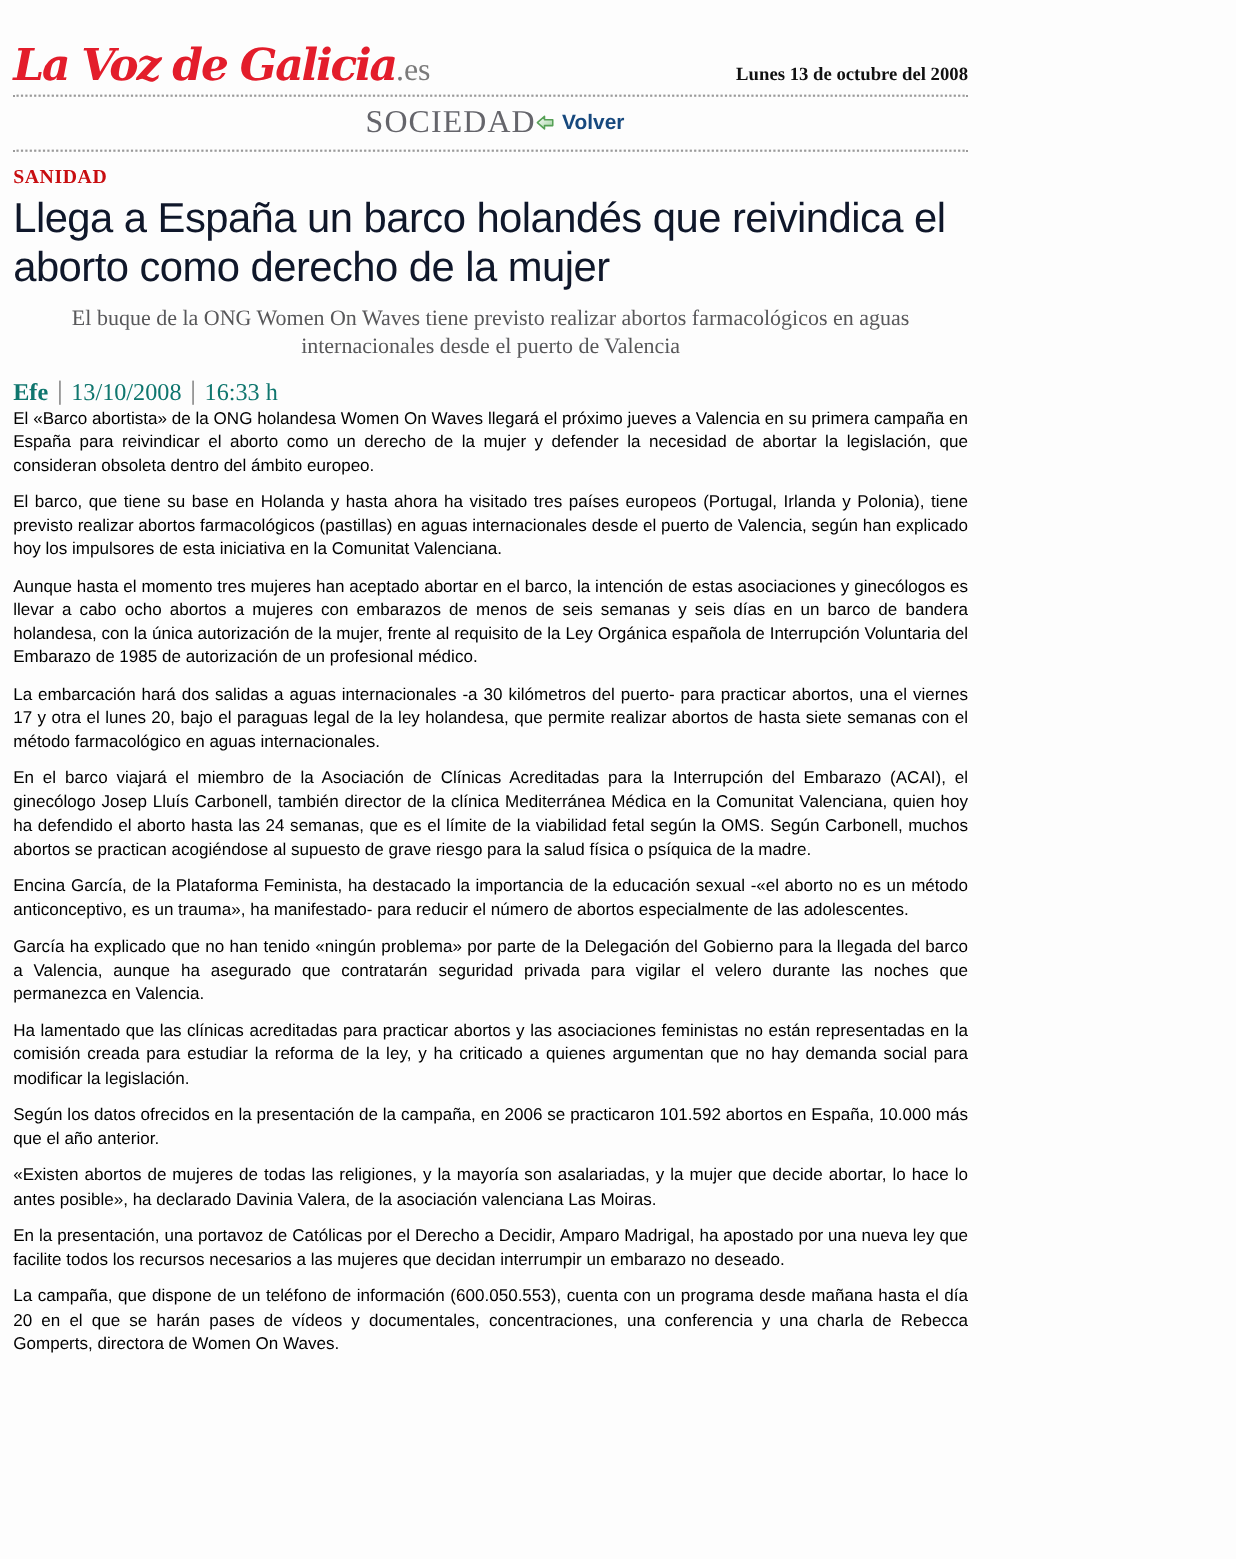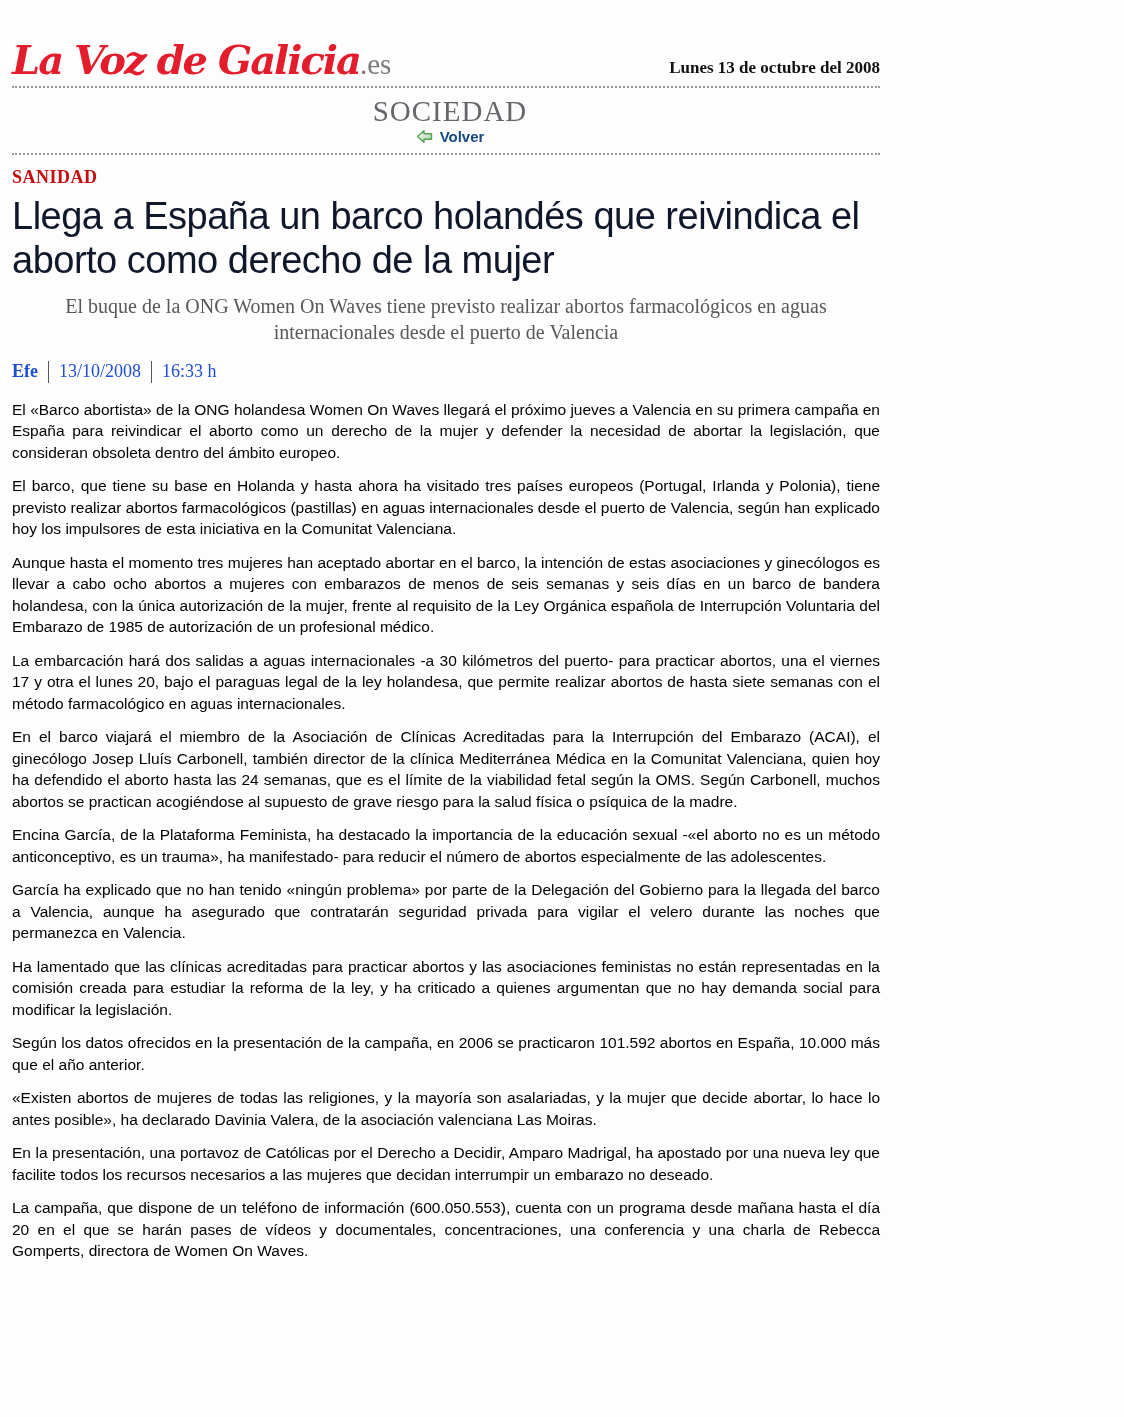--- a/index.html
+++ b/index.html
@@ -60,40 +60,39 @@
     border-bottom:2px dotted var(--rule-gray);
     height:0;
   }
 
   
   .section-bar{
     display:flex;
     justify-content:center;
     align-items:center;
     padding:7px 2px 8px 10px;
-    flex-direction:column;
   }
   .section-title{
     font-family:"Liberation Serif",serif;
     font-weight:normal;
     font-size:29px;
     color:var(--section-gray);
     letter-spacing:1px;
   }
   .back-link{
     display:flex;
     align-items:center;
     gap:6px;
     text-decoration:none;
     cursor:pointer;
   }
   .back-link span{
     font-family:"Liberation Sans",sans-serif;
     font-weight:bold;
-    font-size:15px;
+    font-size:19px;
     color:var(--link-blue);
   }
 
   
   .article{padding-top:12px;}
   .kicker{
     font-family:"Liberation Serif",serif;
     font-weight:bold;
     font-size:18px;
     letter-spacing:.5px;
@@ -115,23 +114,22 @@
     line-height:1.3;
     color:var(--subhead-gray);
     max-width:1100px;
     margin-bottom:16px;
     text-align:center;
   }
   .byline{
     display:flex;
     align-items:center;
     font-family:"Liberation Serif",serif;
-    font-size:18px;
-    color:#1d4ed8;
-    margin-bottom:16px;
+    font-size:22px;
+    color:#0f766e;
   }
   .byline .agency{font-weight:bold;}
   .byline .sep{
     display:inline-block;
     width:0;
     height:22px;
     border-left:1px solid #555;
     margin:0 10px;
   }
   .article-body p{

